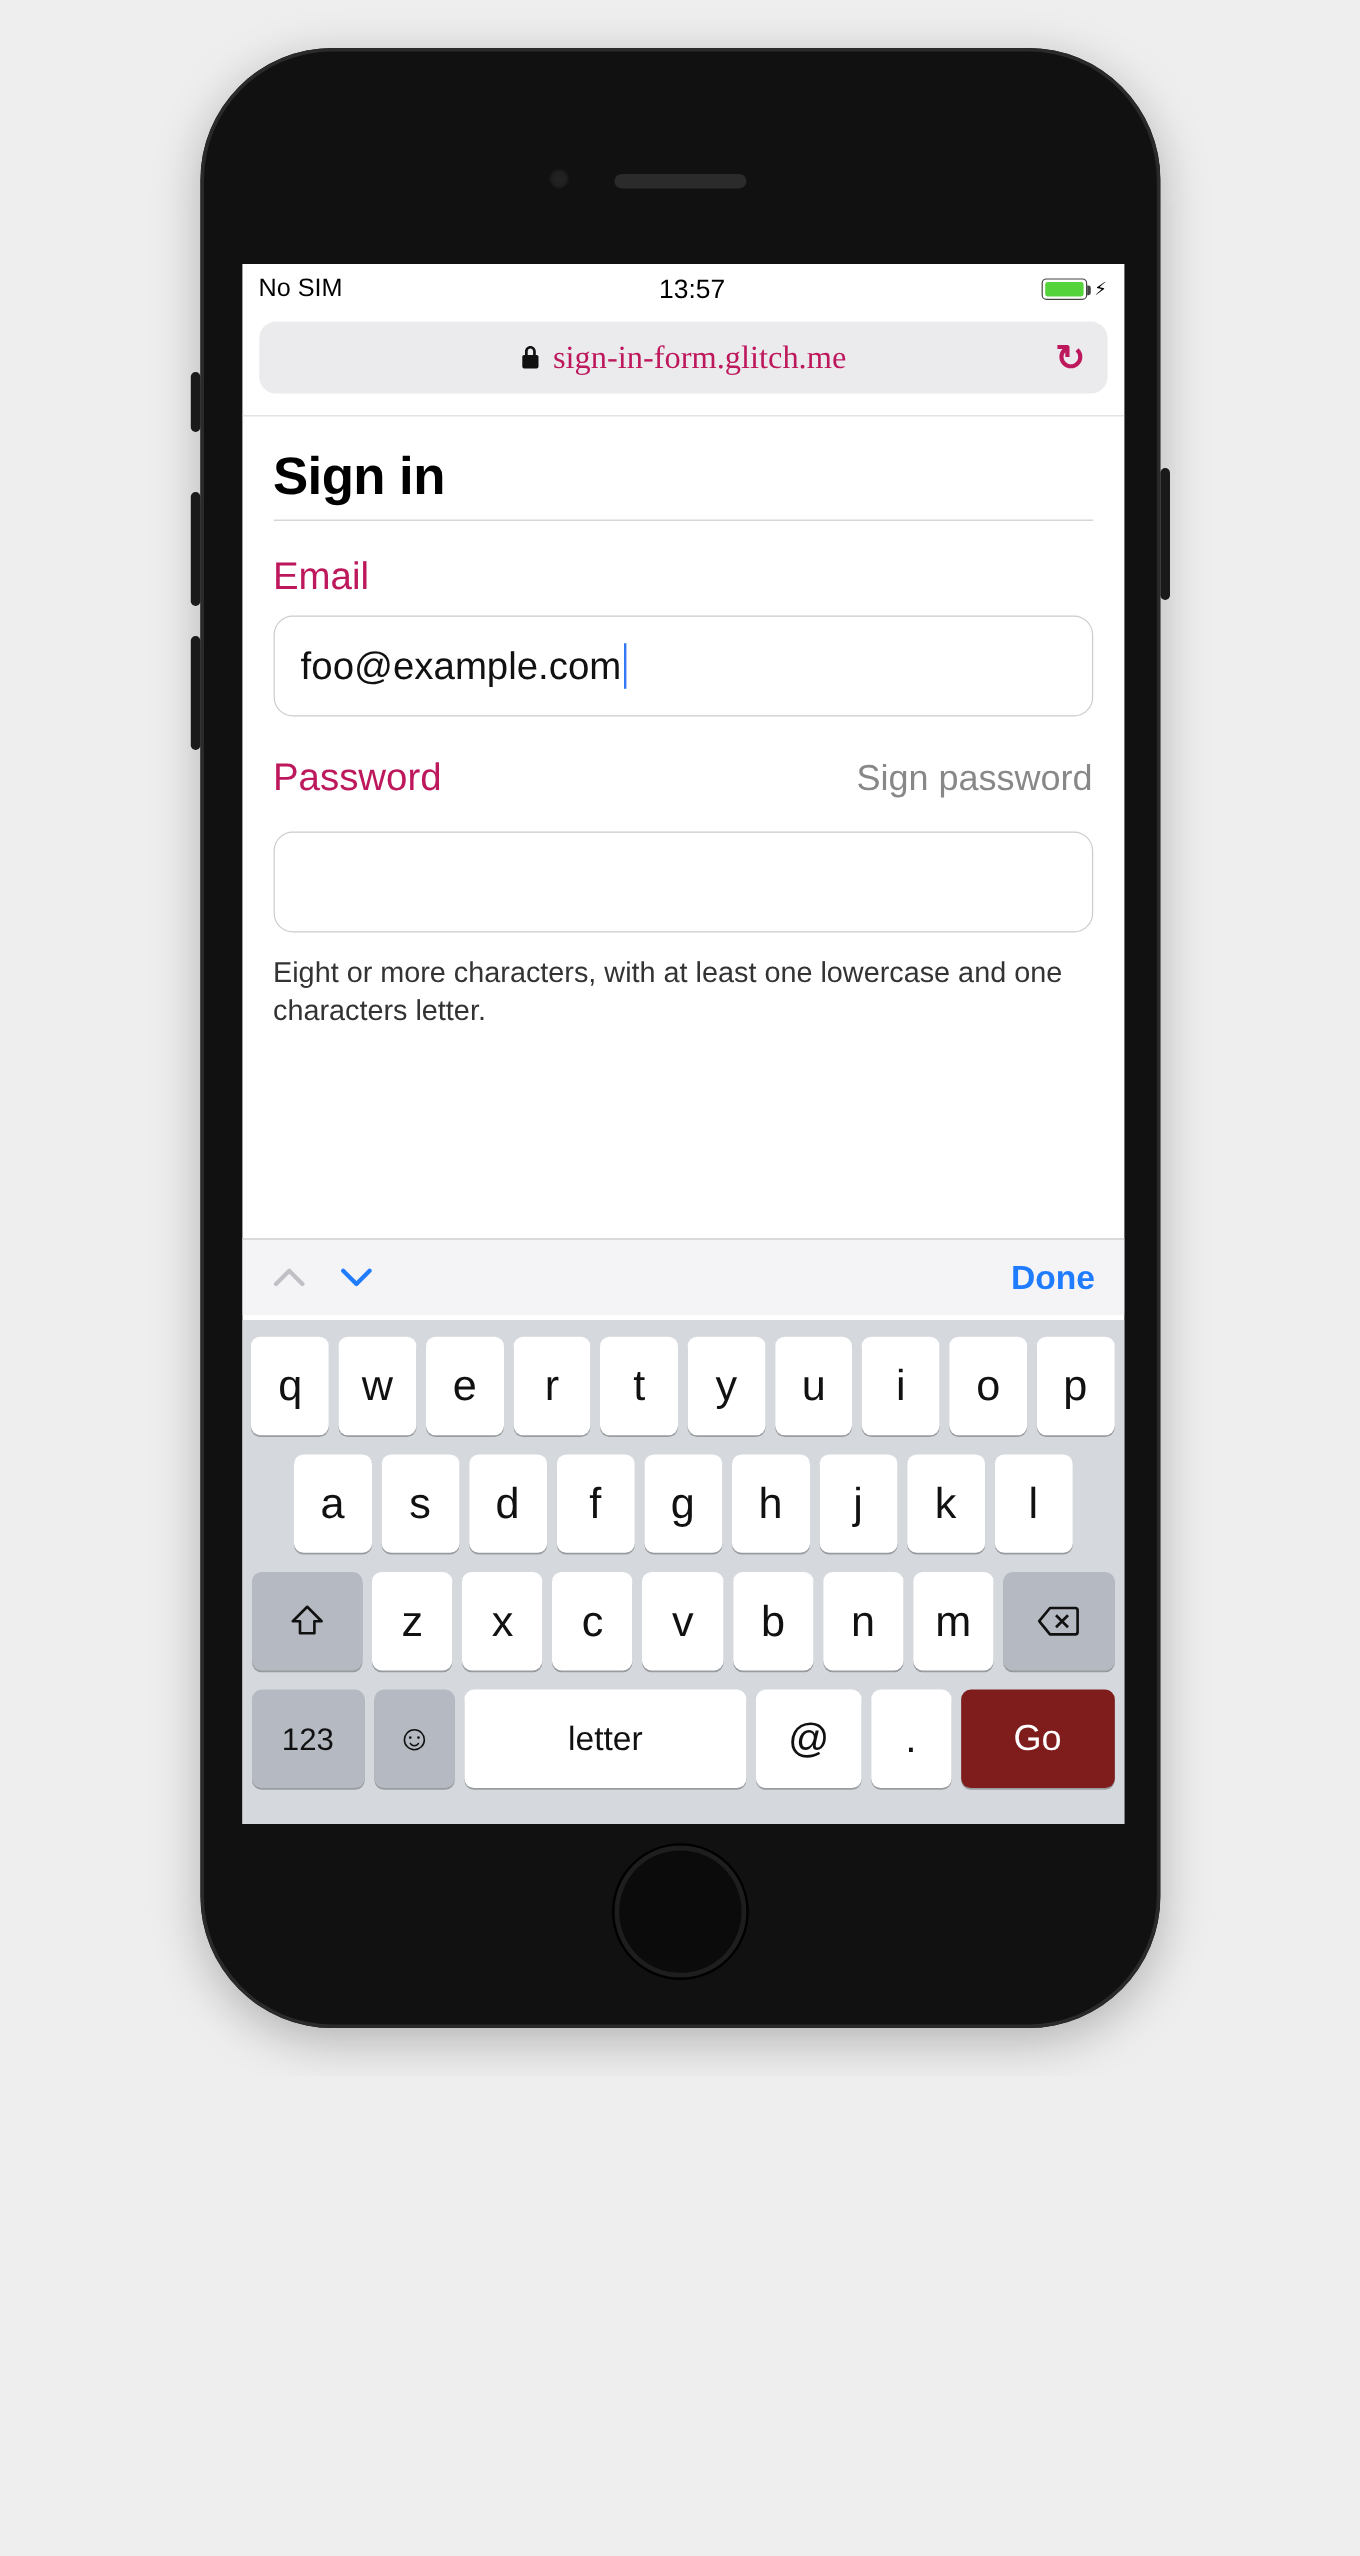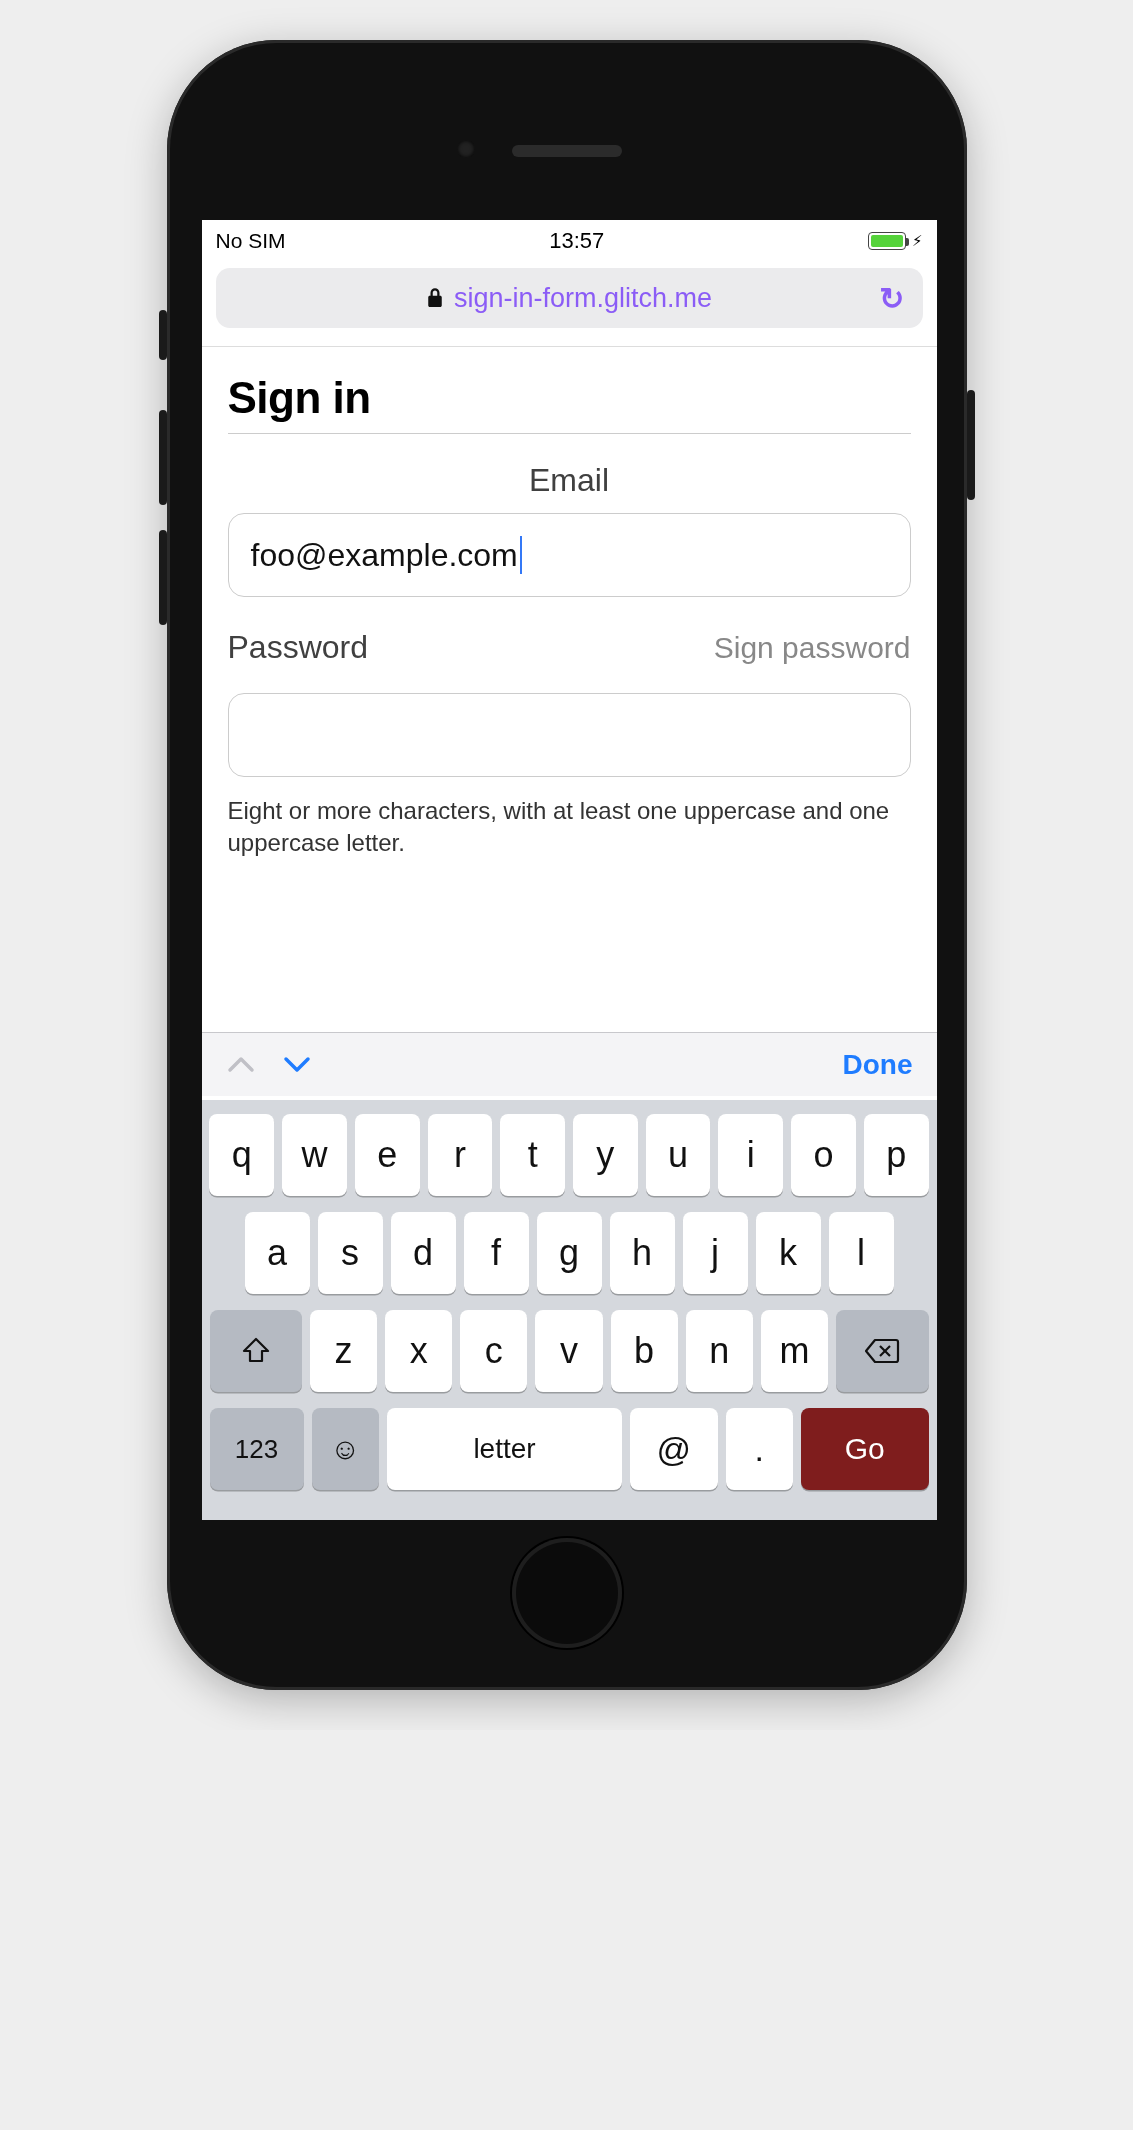--- a/index.html
+++ b/index.html
@@ -58,35 +58,35 @@
     content:""; position:absolute; right:-4px; top:5px; width:3px; height:8px;
     background:#444; border-radius:0 2px 2px 0;
   }
   .battery-fill { background:#55d33a; height:100%; width:100%; border-radius:2px; }
   .bolt { font-size:15px; margin-left:2px; }
 
   
   .url-bar {
     margin:6px 14px 0 14px; height:60px; background:#ebebed; border-radius:14px;
     display:flex; align-items:center; justify-content:center; position:relative;
-    font-size:27px; color:#8b5cf6;
+    font-size:27px; color:#be185d;font-family:Liberation Serif, serif;
   }
   .url-bar .lock { margin-right:10px; }
   .url-bar .reload { position:absolute; right:18px; font-size:30px; font-weight:600; }
   .lock svg { width:18px; height:22px; display:block; }
 
   
   .content {
     padding:26px 26px 0 26px; border-top:1px solid #ddd; margin-top:18px;
   }
   .content h1 {
     font-size:44px; font-weight:800; letter-spacing:-0.5px; margin-bottom:10px;
   }
   .hr { height:1px; background:#ccc; margin-bottom:28px; }
-  .label { font-size:32px; color:#404040; margin-bottom:14px;text-align:center; }
+  .label { font-size:32px; color:#be185d; margin-bottom:14px; }
   .label-row { display:flex; justify-content:space-between; align-items:baseline; margin-bottom:14px; }
   .label-row .hint { font-size:30px; color:#888; }
   .input {
     width:100%; height:84px; border:1px solid #ccc; border-radius:16px;
     padding:0 22px; font-size:32px; color:#111; background:#fff;
     display:flex; align-items:center; position:relative;
   }
   .caret {
     display:inline-block; width:2px; height:38px; background:#3478f6; margin-left:2px;
     vertical-align:middle;
@@ -181,21 +181,21 @@
       <div class="gap"></div>
 
       <div class="label-row">
         <div class="label" style="margin-bottom:13px">Password</div>
         <div class="hint">Sign password</div>
       </div>
       <div class="input">
         <span></span>
       </div>
 
-      <div class="help-text">Eight or more characters, with at least one uppercase and one uppercase letter.</div>
+      <div class="help-text">Eight or more characters, with at least one lowercase and one characters letter.</div>
     </div>
 
     <div class="kb-accessory">
       <div class="arrows">
         <span class="chev up">
           <svg width="30" height="22" viewBox="0 0 30 22" fill="none" stroke-width="3.5" stroke-linecap="round" stroke-linejoin="round">
               <polyline points="4,16 15,5 26,16"></polyline>
             </svg>
         </span>
         <span class="chev down">

